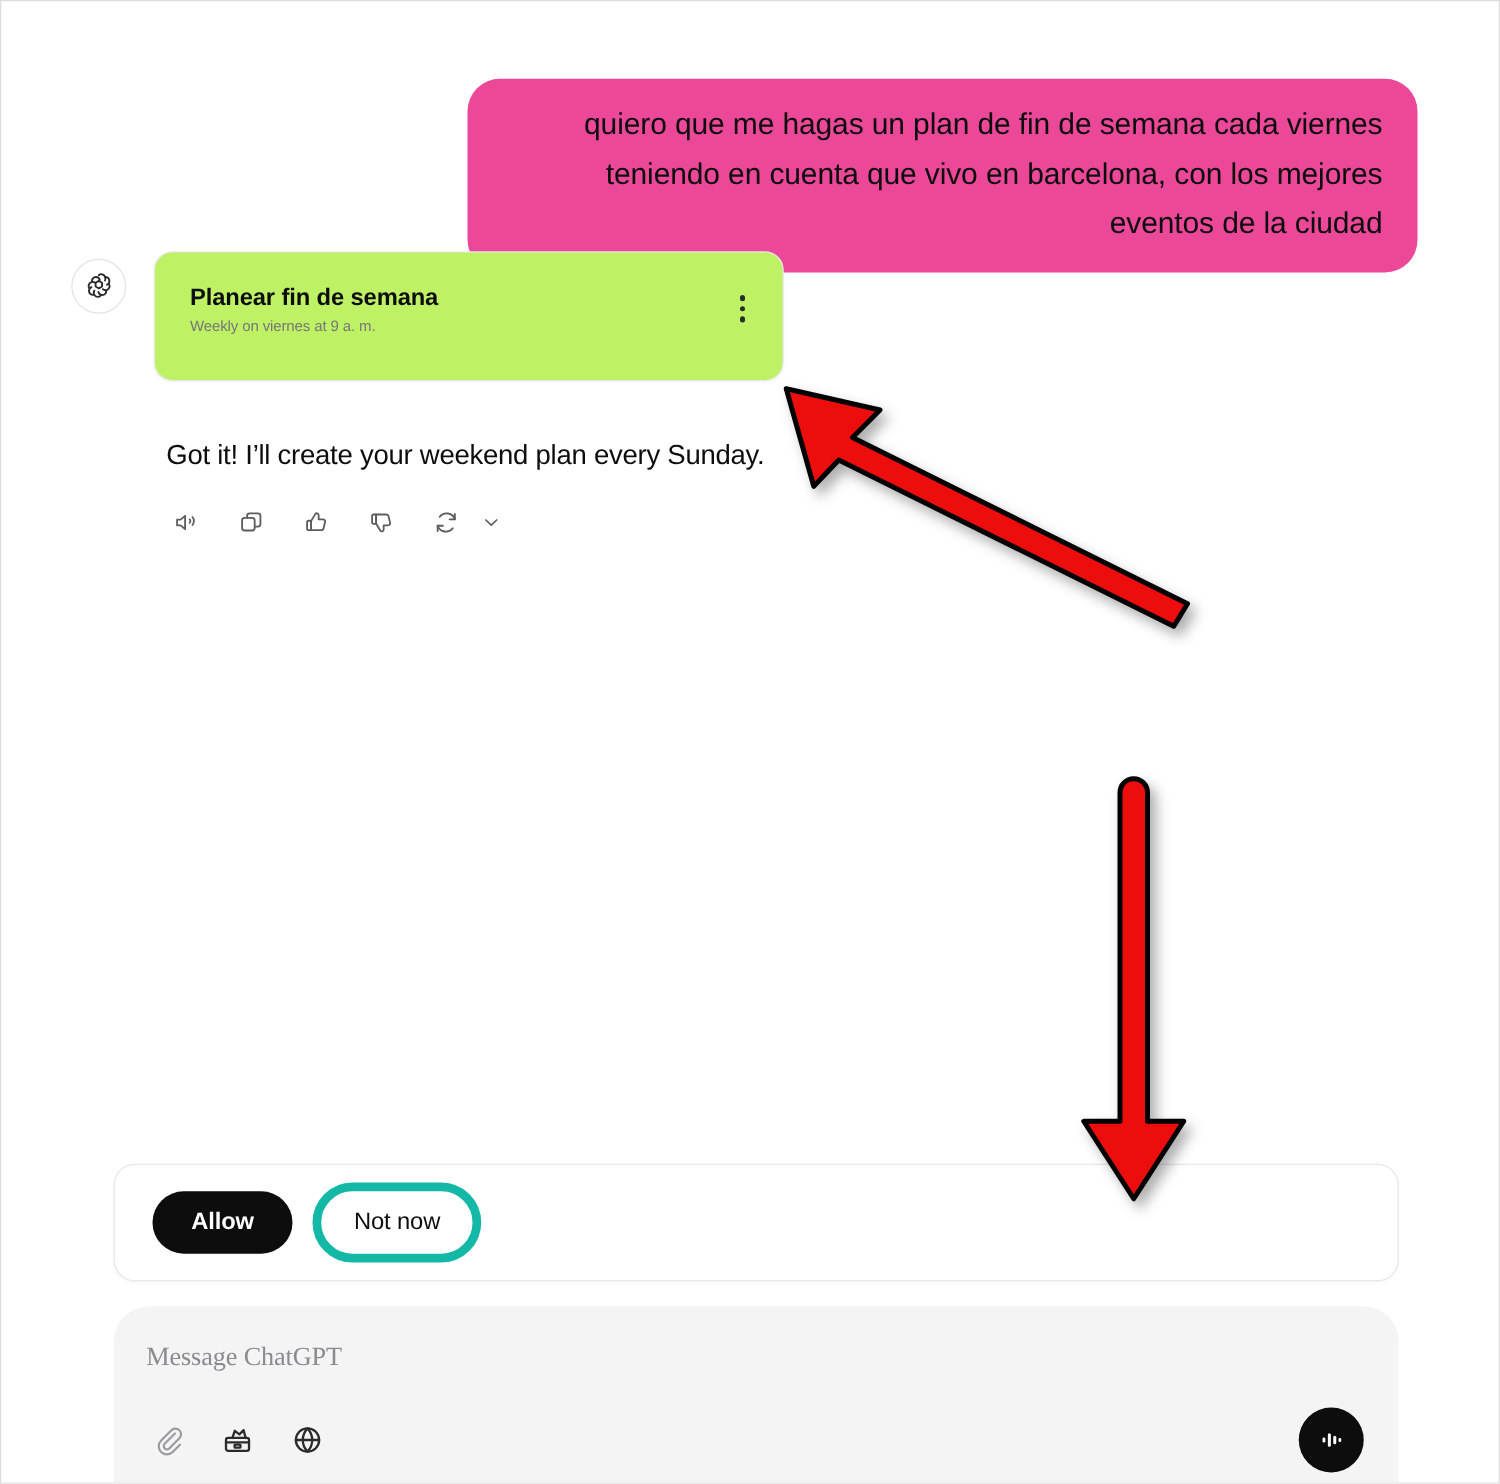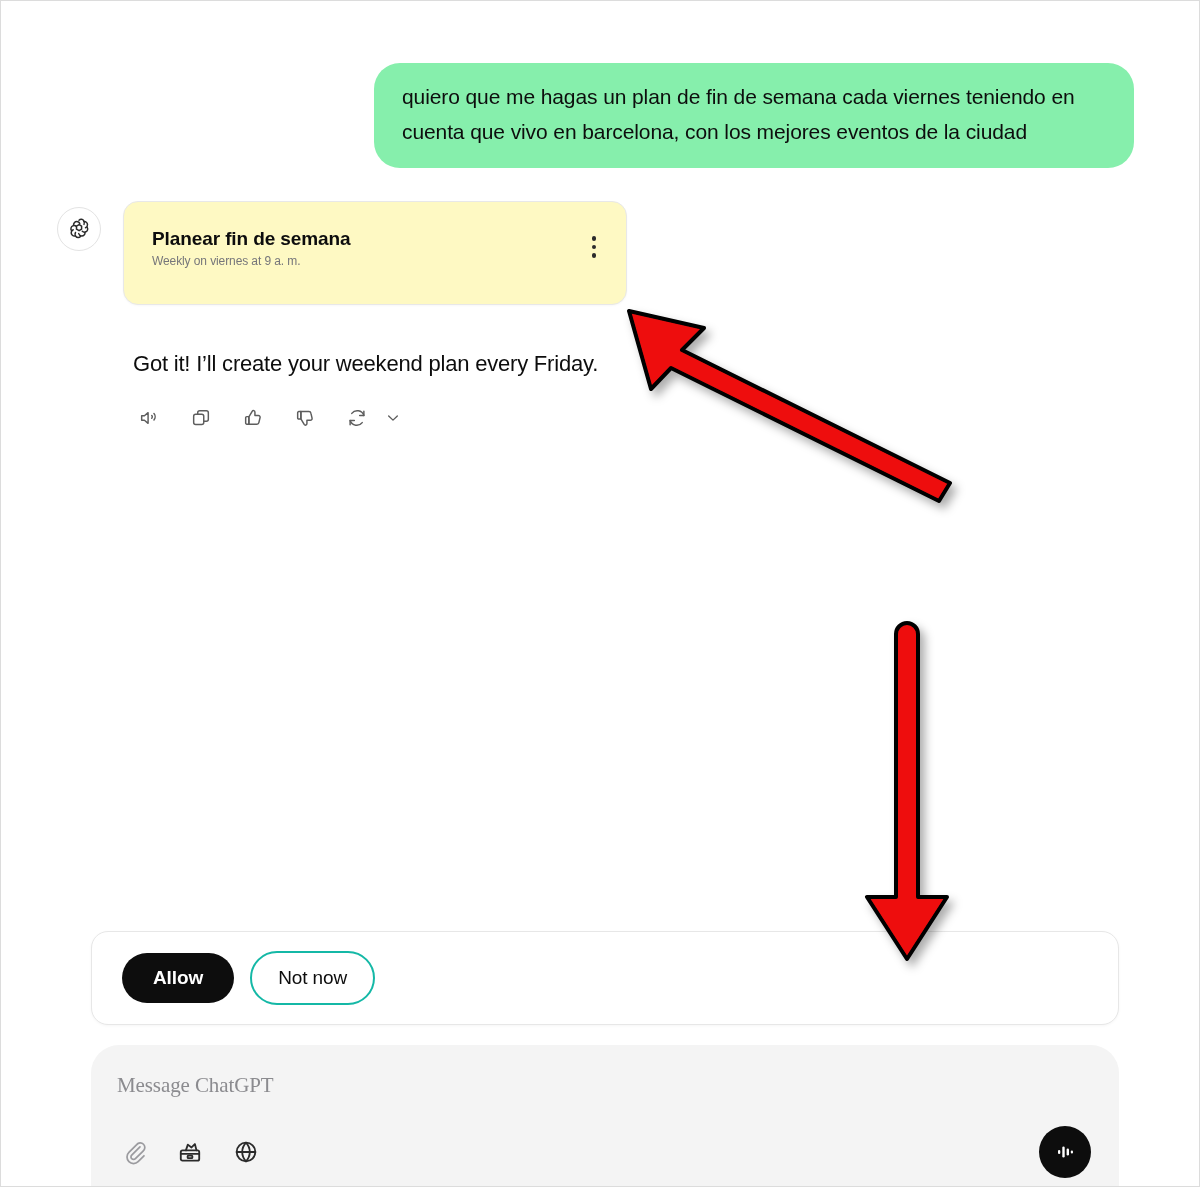--- a/index.html
+++ b/index.html
@@ -31,28 +31,29 @@
 
   
   .user-row {
     position: absolute;
     top: 62px;
     right: 65px;
     display: flex;
     justify-content: flex-end;
   }
   .user-bubble {
-    background: #86efac;
+    background: #ec4899;
     border-radius: 26px;
     padding: 17px 28px 19px 28px;
     max-width: 760px;
-    font-size: 21px;
+    font-size: 24px;
     line-height: 1.65;
     color: #0d0d0d;
     letter-spacing: -0.1px;
+    text-align: right;
   }
 
   
   .assistant-block {
     position: absolute;
     top: 200px;
     left: 56px;
     right: 60px;
   }
   .assistant-head {
@@ -69,21 +70,21 @@
     display: flex;
     align-items: center;
     justify-content: center;
     background: #fff;
     margin-top: 6px;
   }
   .task-card {
     width: 504px;
     border: 1px solid #e8e8e8;
     border-radius: 15px;
-    background: #fef9c3;
+    background: #bef264;
     padding: 26px 22px 26px 28px;
     display: flex;
     align-items: flex-start;
     justify-content: space-between;
     box-shadow: 0 1px 2px rgba(0,0,0,0.03);
     min-height: 104px;
   }
   .task-card-text { display: flex; flex-direction: column; gap: 4px; }
   .task-title {
     font-size: 19px;
@@ -161,21 +162,21 @@
     font-size: 19px;
     font-weight: 700;
     padding: 14px 31px;
     font-family: inherit;
     letter-spacing: -0.1px;
     cursor: pointer;
   }
   .btn-notnow {
     background: #ffffff;
     color: #0d0d0d;
-    border: 2px solid #14b8a6;
+    border: 7px solid #14b8a6;
     border-radius: 999px;
     font-size: 19px;
     padding: 14px 26px;
     font-family: inherit;
     letter-spacing: -0.1px;
     cursor: pointer;
   }
 
   
   .composer {
@@ -257,21 +258,21 @@
             <div class="task-sub">Weekly on viernes at 9 a. m.</div>
           </div>
           <div class="kebab">
             <i></i>
               <i></i>
               <i></i>
           </div>
         </div>
       </div>
 
-      <div class="assistant-text">Got it! I’ll create your weekend plan every Friday.</div>
+      <div class="assistant-text">Got it! I’ll create your weekend plan every Sunday.</div>
 
       <div class="action-row">
         <div class="action-btn">
           <svg width="22" height="22" viewBox="0 0 24 24" fill="none" stroke="currentColor" stroke-width="1.6" stroke-linecap="round" stroke-linejoin="round">
             <path d="M4 9.5h3l4-3.3v11.6l-4-3.3H4z"></path>
             <path d="M15 9.2c.8.8.8 2.3 0 3.1"></path>
             <path d="M17.4 7.2c1.7 1.9 1.7 5 0 7"></path>
           </svg>
         </div>
         <div class="action-btn">

